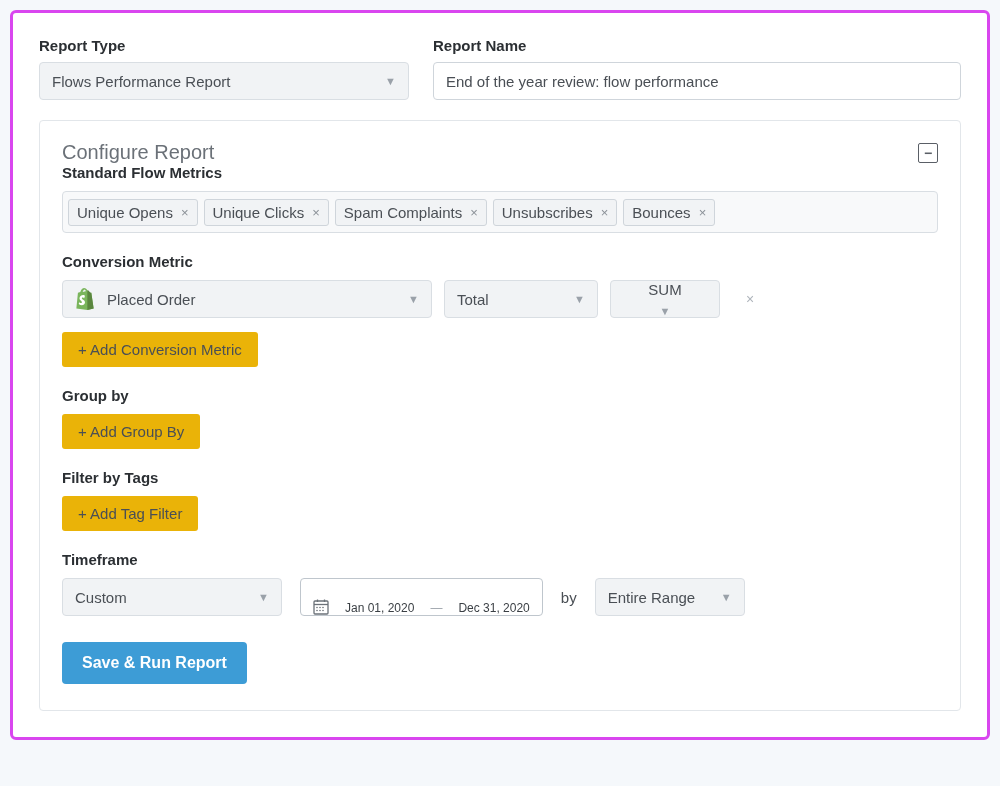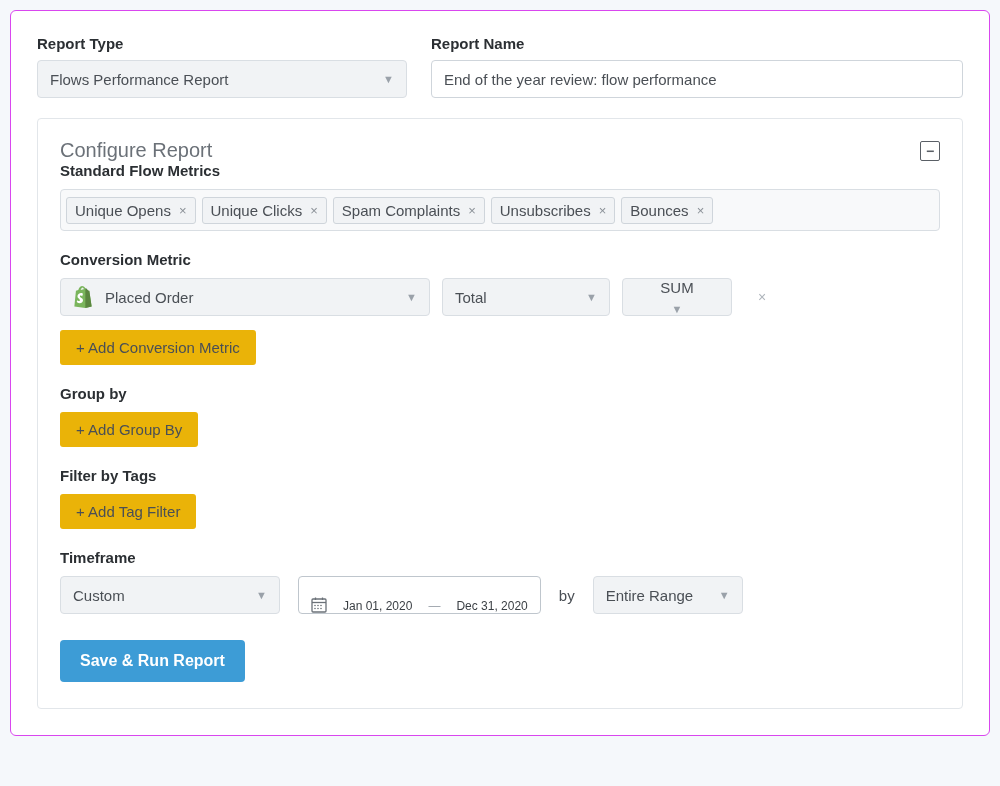--- a/index.html
+++ b/index.html
@@ -9,21 +9,21 @@
   }
   body {
     font-family: -apple-system, BlinkMacSystemFont, "Segoe UI", Helvetica, Arial, sans-serif;
     background: #f5f8fb;
     padding: 10px;
     color: #3a3f44;
     font-size: 15px;
   }
   .card {
     background: #fff;
-    border: 1px solid #d946ef;
+    border: 3px solid #d946ef;
     border-radius: 6px;
     padding: 24px 26px 26px 26px;
   }
   .top-row {
     display: flex;
     gap: 24px;
     margin-bottom: 20px;
   }
   .field-group {
     display: flex;
@@ -166,21 +166,21 @@
     border-radius: 4px;
     height: 38px;
     display: flex;
     align-items: center;
     justify-content: space-between;
     padding: 0 12px;
     cursor: pointer;
     font-size: 15px;
     color: #4a4f55;
   }
-  .small-dd.total { width: 168px; }
+  .small-dd.total { width: 154px; }
   .small-dd.sum { width: 110px; flex-direction: column; }
   .row-x {
     color: #aeb4bb;
     font-size: 14px;
     cursor: pointer;
     margin-left: 14px;
   }
   .gray-btn {
     background: #eab308;
     border: none;

